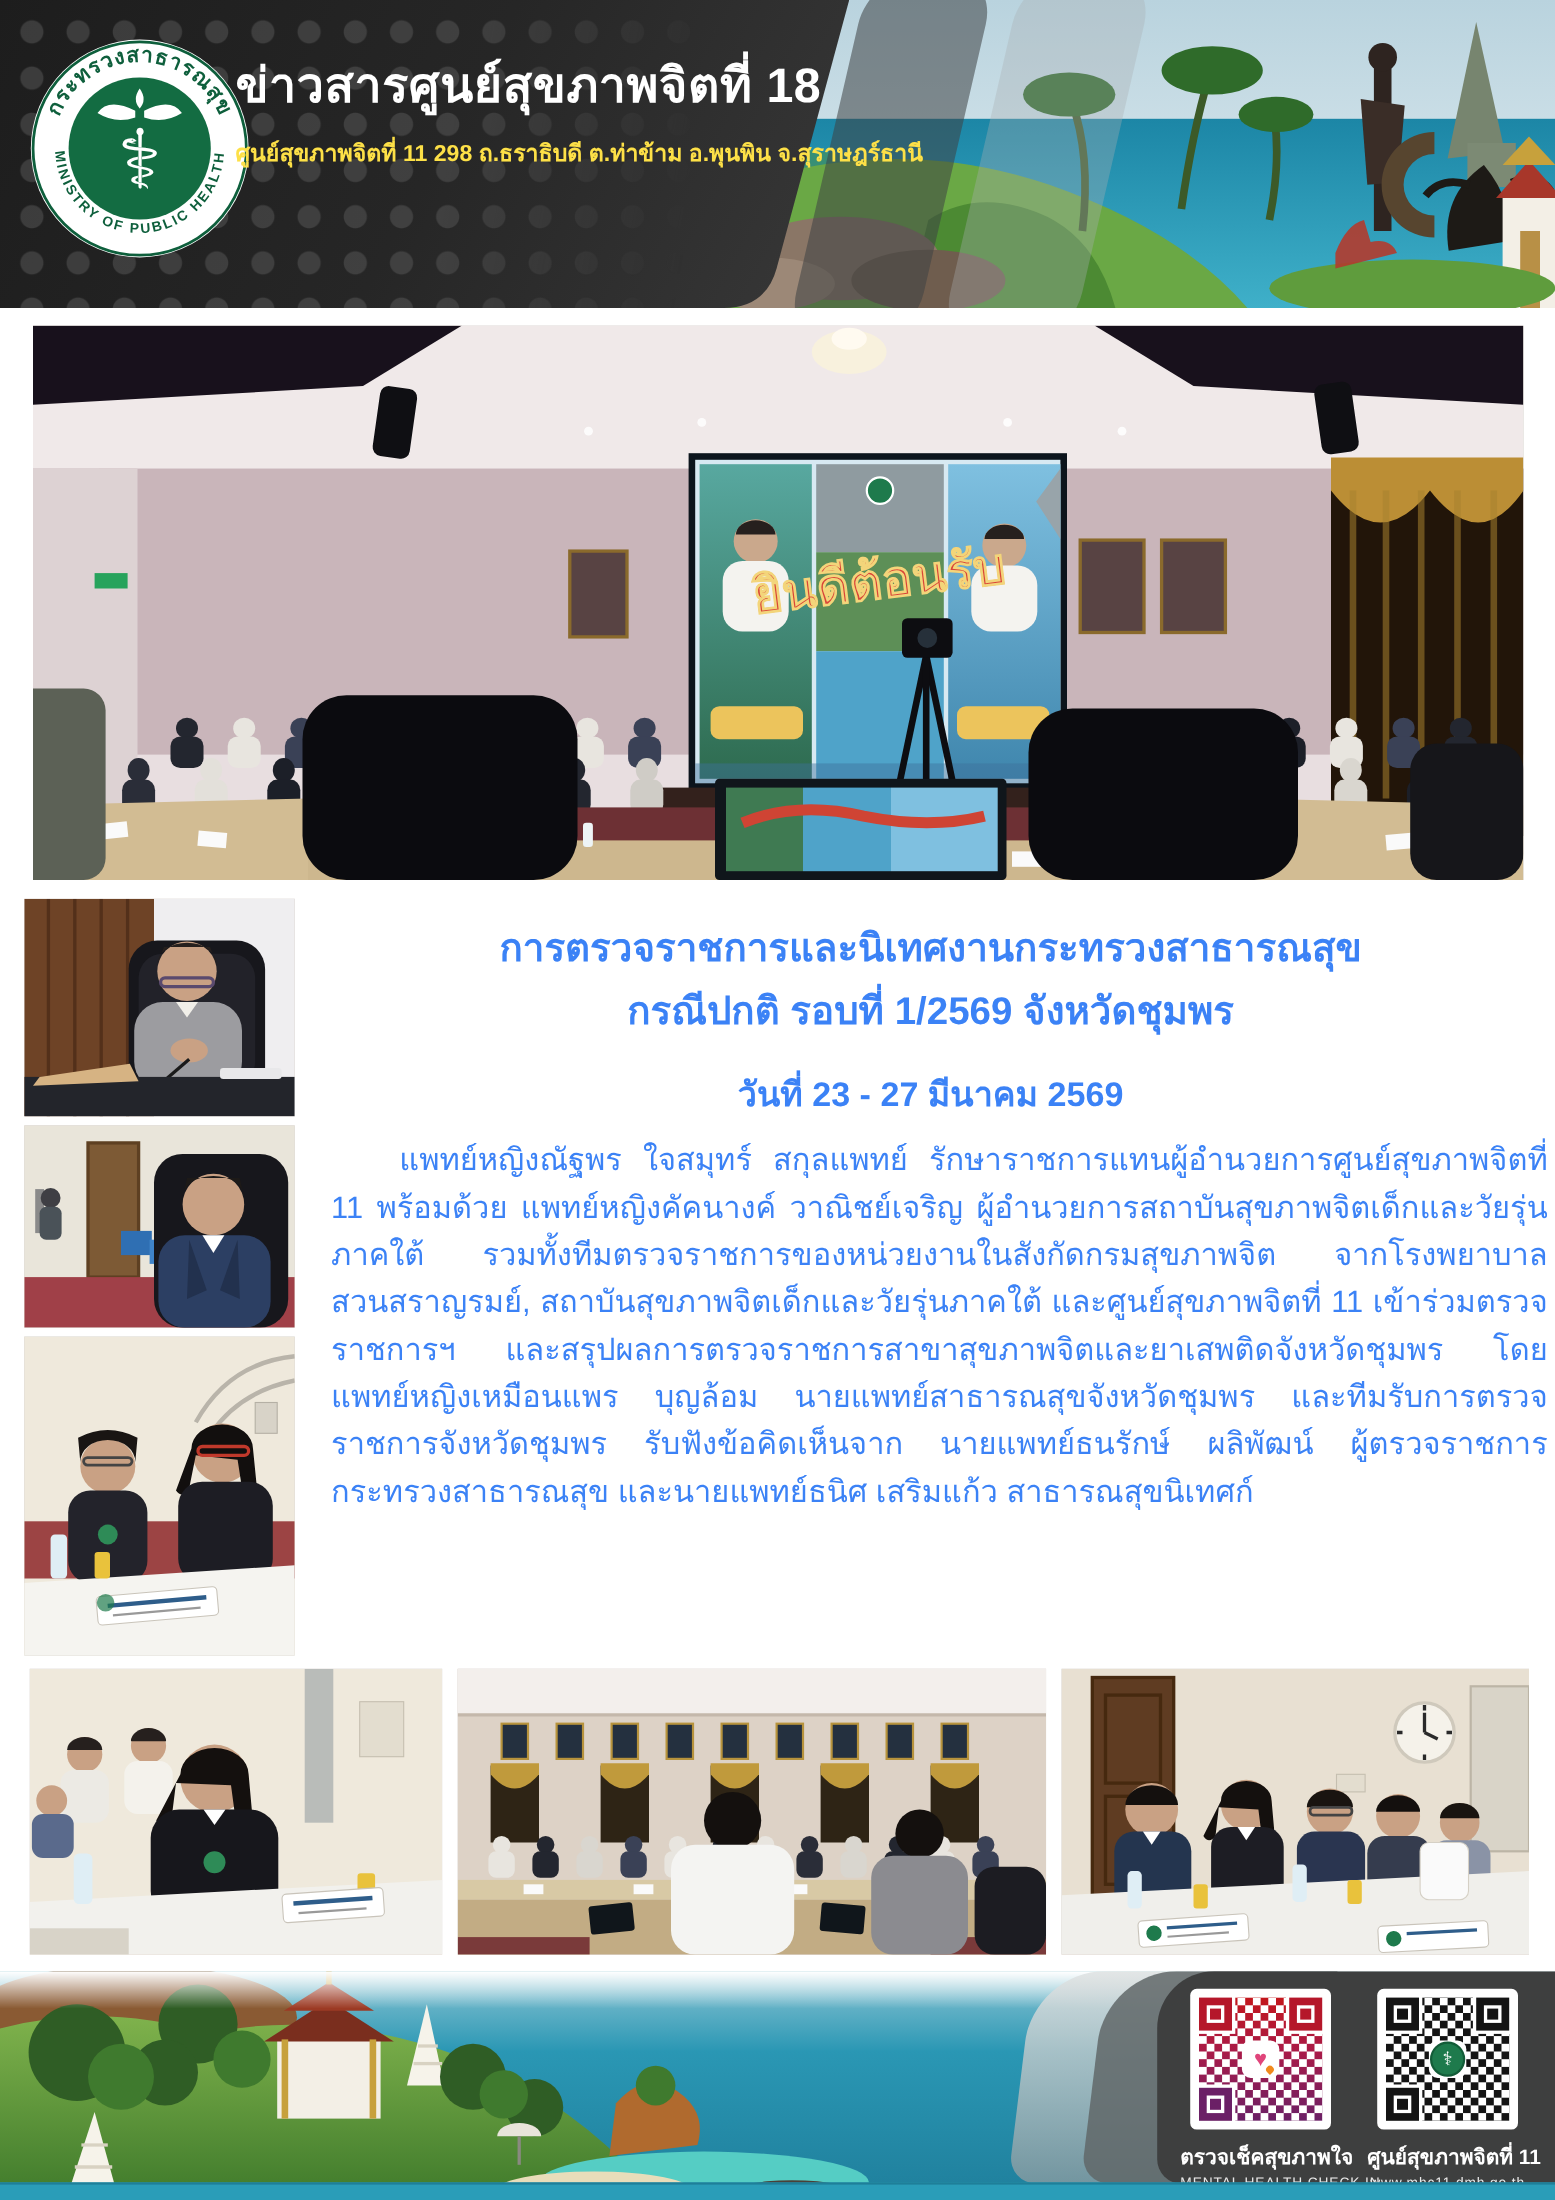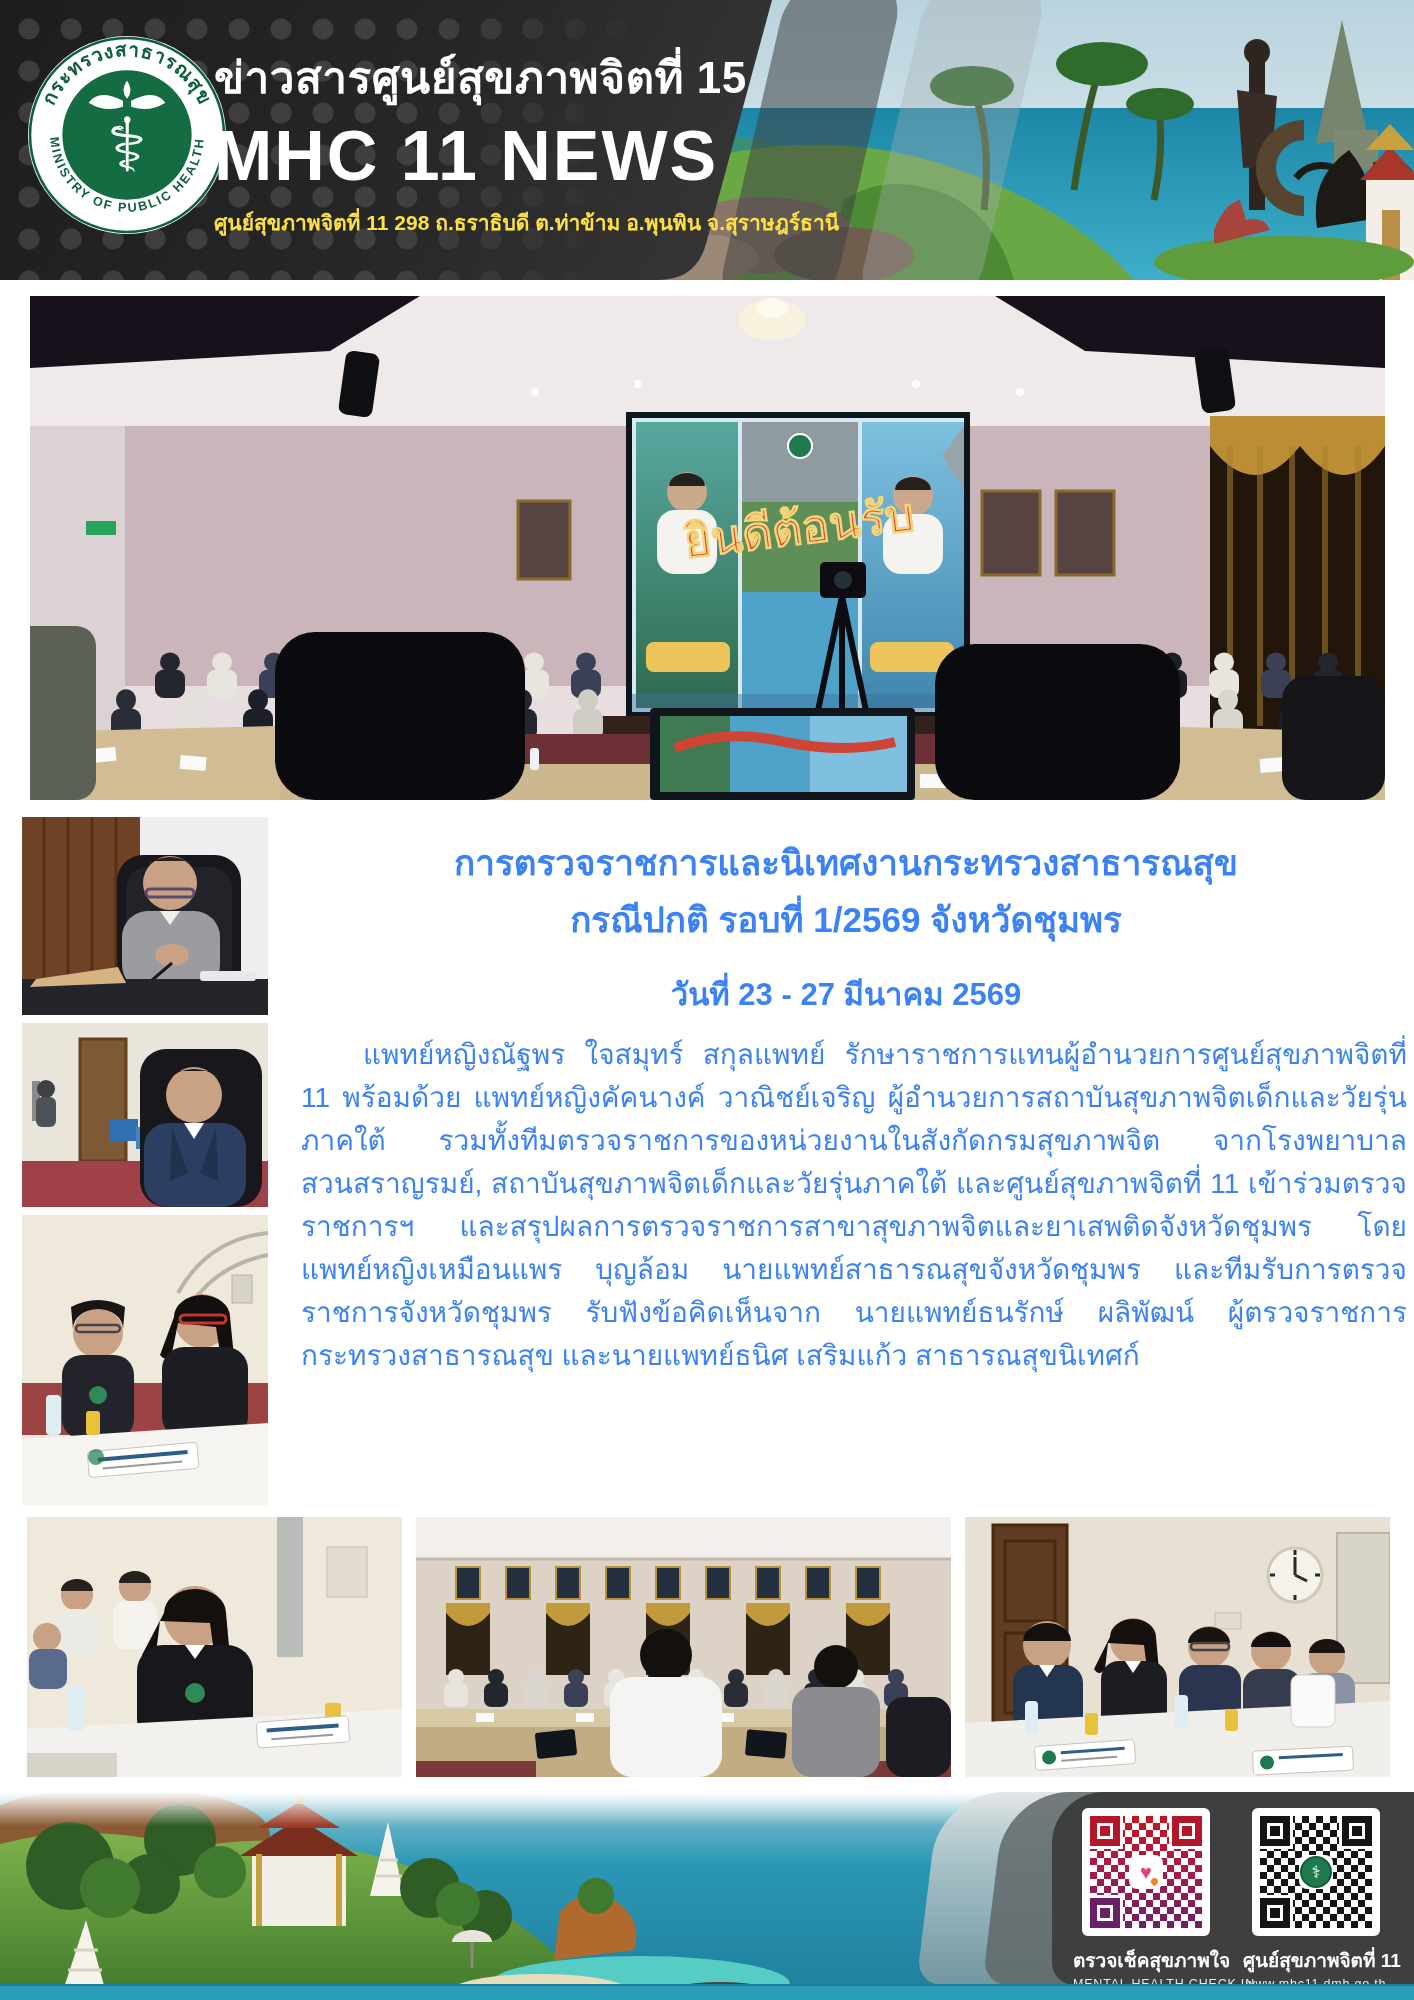--- a/index.html
+++ b/index.html
@@ -141,22 +141,21 @@
         <textPath href="#arcBot" startOffset="50%" text-anchor="middle">MINISTRY OF PUBLIC HEALTH</textPath>
       </text>
       <g>
         <path d="M100 46 q-7 10 0 18 q7 -8 0 -18" fill="#fff"></path>
         <path d="M96 66 q-24 -12 -34 2 q16 10 34 4 M104 66 q24 -12 34 2 q-16 10 -34 4" fill="#fff"></path>
         <text x="100" y="136" text-anchor="middle" font-size="74" fill="#ffffff">⚕</text>
       </g>
     </svg>
 
     <div class="htext">
-      <div class="ht1">ข่าวสารศูนย์สุขภาพจิตที่ 15</div>
-      <div class="ht2">MHC 11 NEWS</div>
+      <div class="ht1">ข่าวสารศูนย์สุขภาพจิตที่ 18</div>
       <div class="ht3">ศูนย์สุขภาพจิตที่ 11 298 ถ.ธราธิบดี ต.ท่าข้าม อ.พุนพิน จ.สุราษฎร์ธานี</div>
     </div>
   </div>
 
   <div class="ph ph-main">
     <svg viewBox="0 0 1355 504" width="1355" height="504" preserveAspectRatio="none">
       <defs>
         <linearGradient id="gL" x1="0" y1="0" x2="0" y2="1">
             <stop offset="0" stop-color="#58a8a0"></stop>
             <stop offset="1" stop-color="#2e6b4f"></stop>

